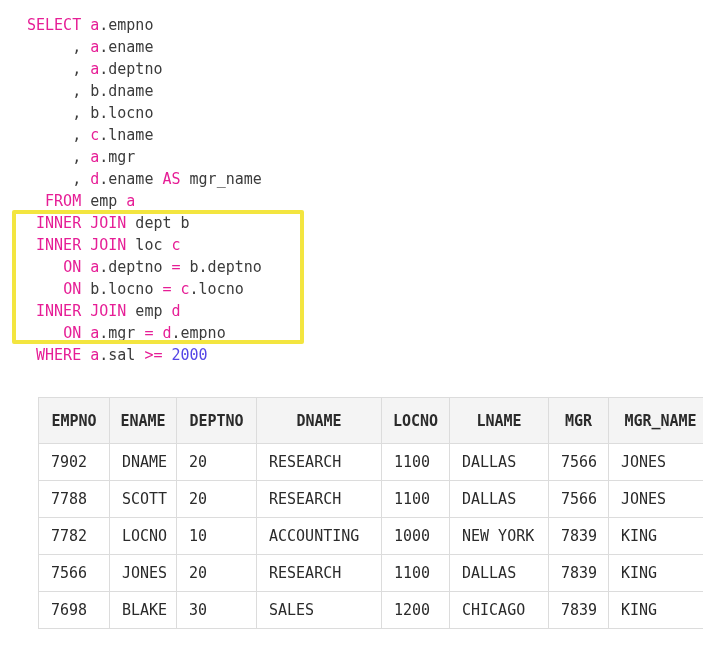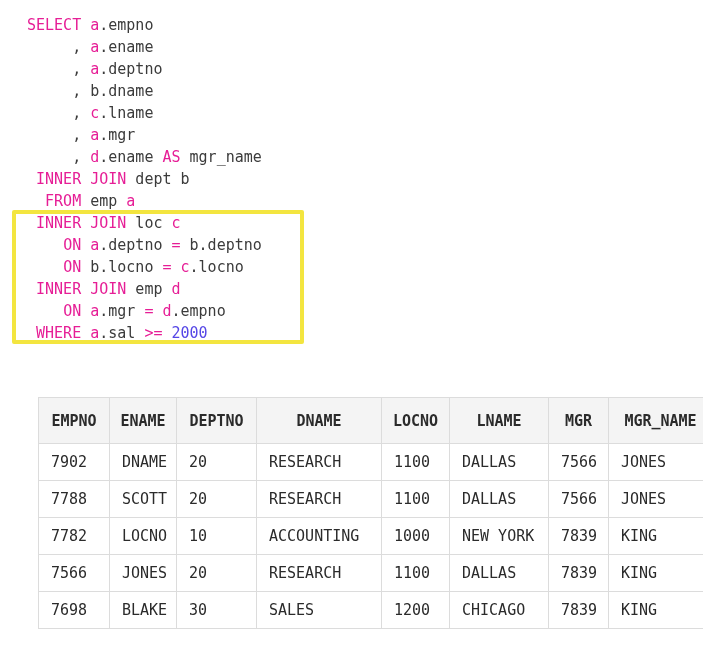--- a/index.html
+++ b/index.html
@@ -70,25 +70,26 @@
   }
 </style>
 </head>
 <body>
 
 <div class="code-block" id="code-block">
     <div class="code-line"><span class="tok-k">SELECT</span><span class="tok-p"> </span><span class="tok-k">a</span><span class="tok-p">.empno</span></div>
     <div class="code-line"><span class="tok-p">     , </span><span class="tok-k">a</span><span class="tok-p">.ename</span></div>
     <div class="code-line"><span class="tok-p">     , </span><span class="tok-k">a</span><span class="tok-p">.deptno</span></div>
     <div class="code-line"><span class="tok-p">     , b.dname</span></div>
+    <div class="code-line"><span class="tok-p">     , b.locno</span></div>
     <div class="code-line"><span class="tok-p">     , </span><span class="tok-k">c</span><span class="tok-p">.lname</span></div>
     <div class="code-line"><span class="tok-p">     , </span><span class="tok-k">a</span><span class="tok-p">.mgr</span></div>
     <div class="code-line"><span class="tok-p">     , </span><span class="tok-k">d</span><span class="tok-p">.ename </span><span class="tok-k">AS</span><span class="tok-p"> mgr_name</span></div>
+    <div class="code-line"><span class="tok-p">  </span><span class="tok-k">FROM</span><span class="tok-p"> emp </span><span class="tok-k">a</span></div>
     <div class="code-line"><span class="tok-p"> </span><span class="tok-k">INNER JOIN</span><span class="tok-p"> dept b</span></div>
-    <div class="code-line"><span class="tok-p">  </span><span class="tok-k">FROM</span><span class="tok-p"> emp </span><span class="tok-k">a</span></div>
     <div class="code-line"><span class="tok-p"> </span><span class="tok-k">INNER JOIN</span><span class="tok-p"> loc </span><span class="tok-k">c</span></div>
     <div class="code-line"><span class="tok-p">    </span><span class="tok-k">ON</span><span class="tok-p"> </span><span class="tok-k">a</span><span class="tok-p">.deptno </span><span class="tok-k">=</span><span class="tok-p"> b.deptno</span></div>
     <div class="code-line"><span class="tok-p">    </span><span class="tok-k">ON</span><span class="tok-p"> b.locno </span><span class="tok-k">=</span><span class="tok-p"> </span><span class="tok-k">c</span><span class="tok-p">.locno</span></div>
     <div class="code-line"><span class="tok-p"> </span><span class="tok-k">INNER JOIN</span><span class="tok-p"> emp </span><span class="tok-k">d</span></div>
     <div class="code-line"><span class="tok-p">    </span><span class="tok-k">ON</span><span class="tok-p"> </span><span class="tok-k">a</span><span class="tok-p">.mgr </span><span class="tok-k">=</span><span class="tok-p"> </span><span class="tok-k">d</span><span class="tok-p">.empno</span></div>
     <div class="code-line"><span class="tok-p"> </span><span class="tok-k">WHERE</span><span class="tok-p"> </span><span class="tok-k">a</span><span class="tok-p">.sal </span><span class="tok-k">&gt;=</span><span class="tok-p"> </span><span class="tok-n">2000</span></div>
   </div>
 
 <div class="join-highlight-box"></div>
 

